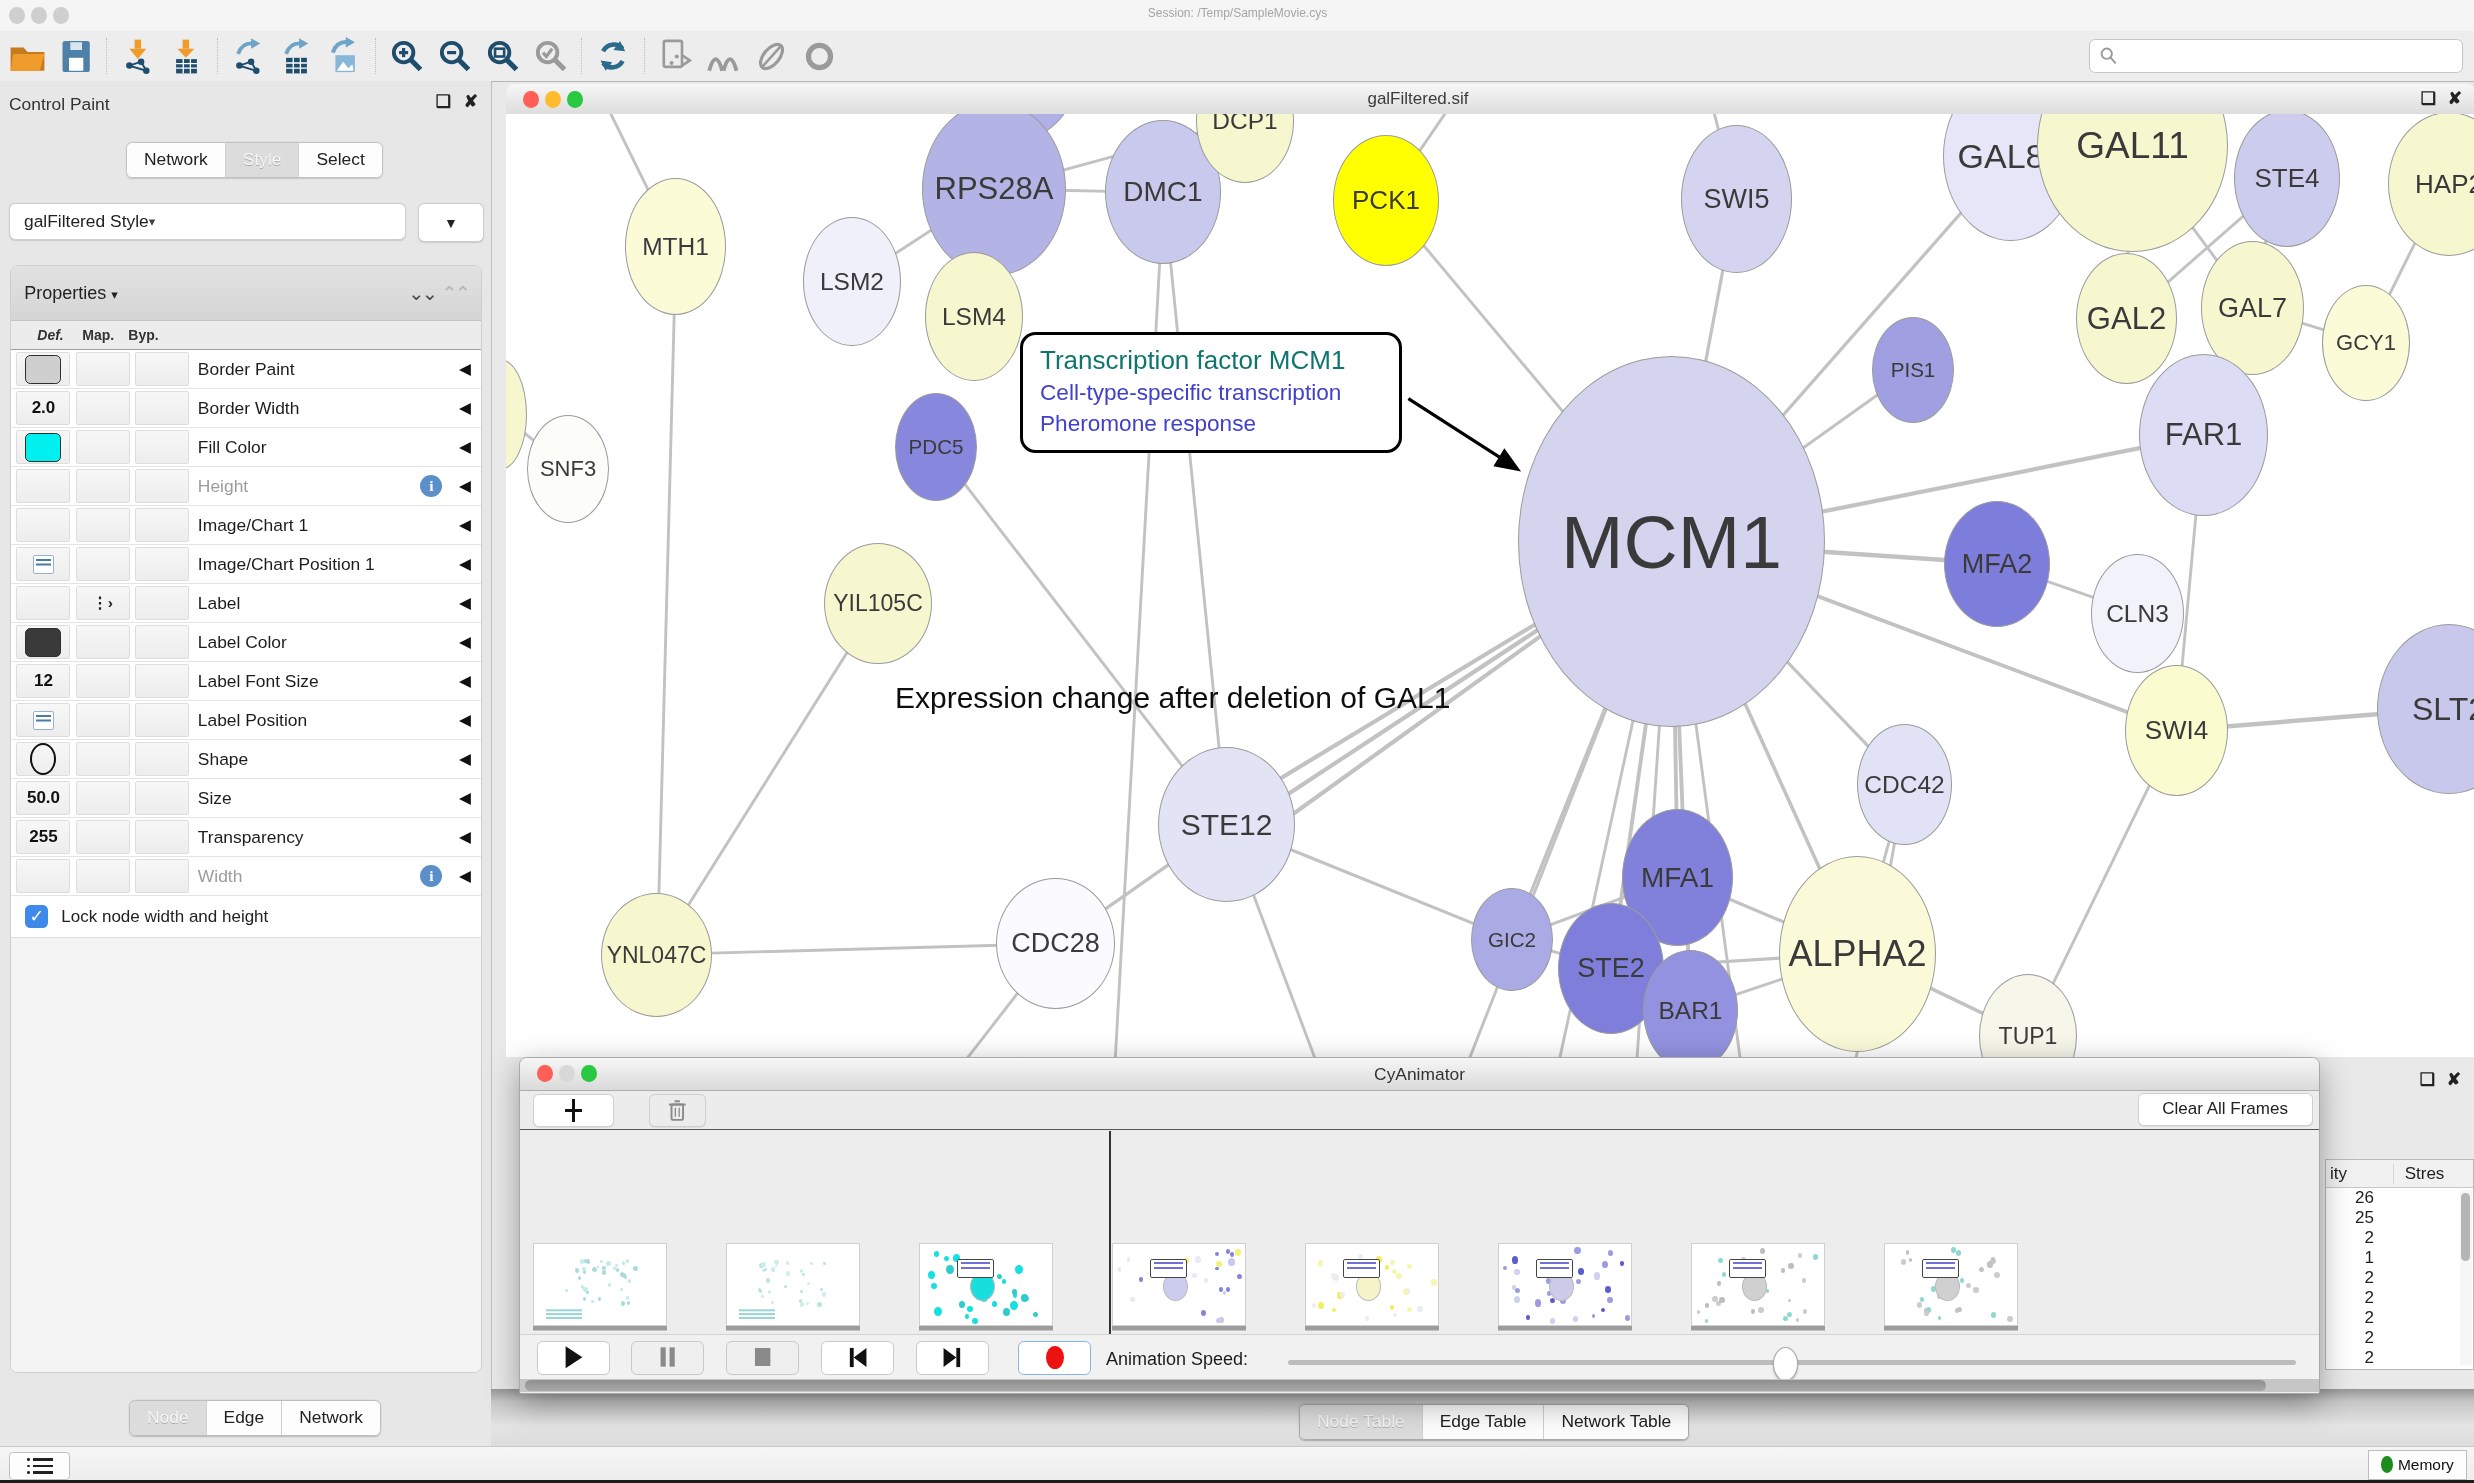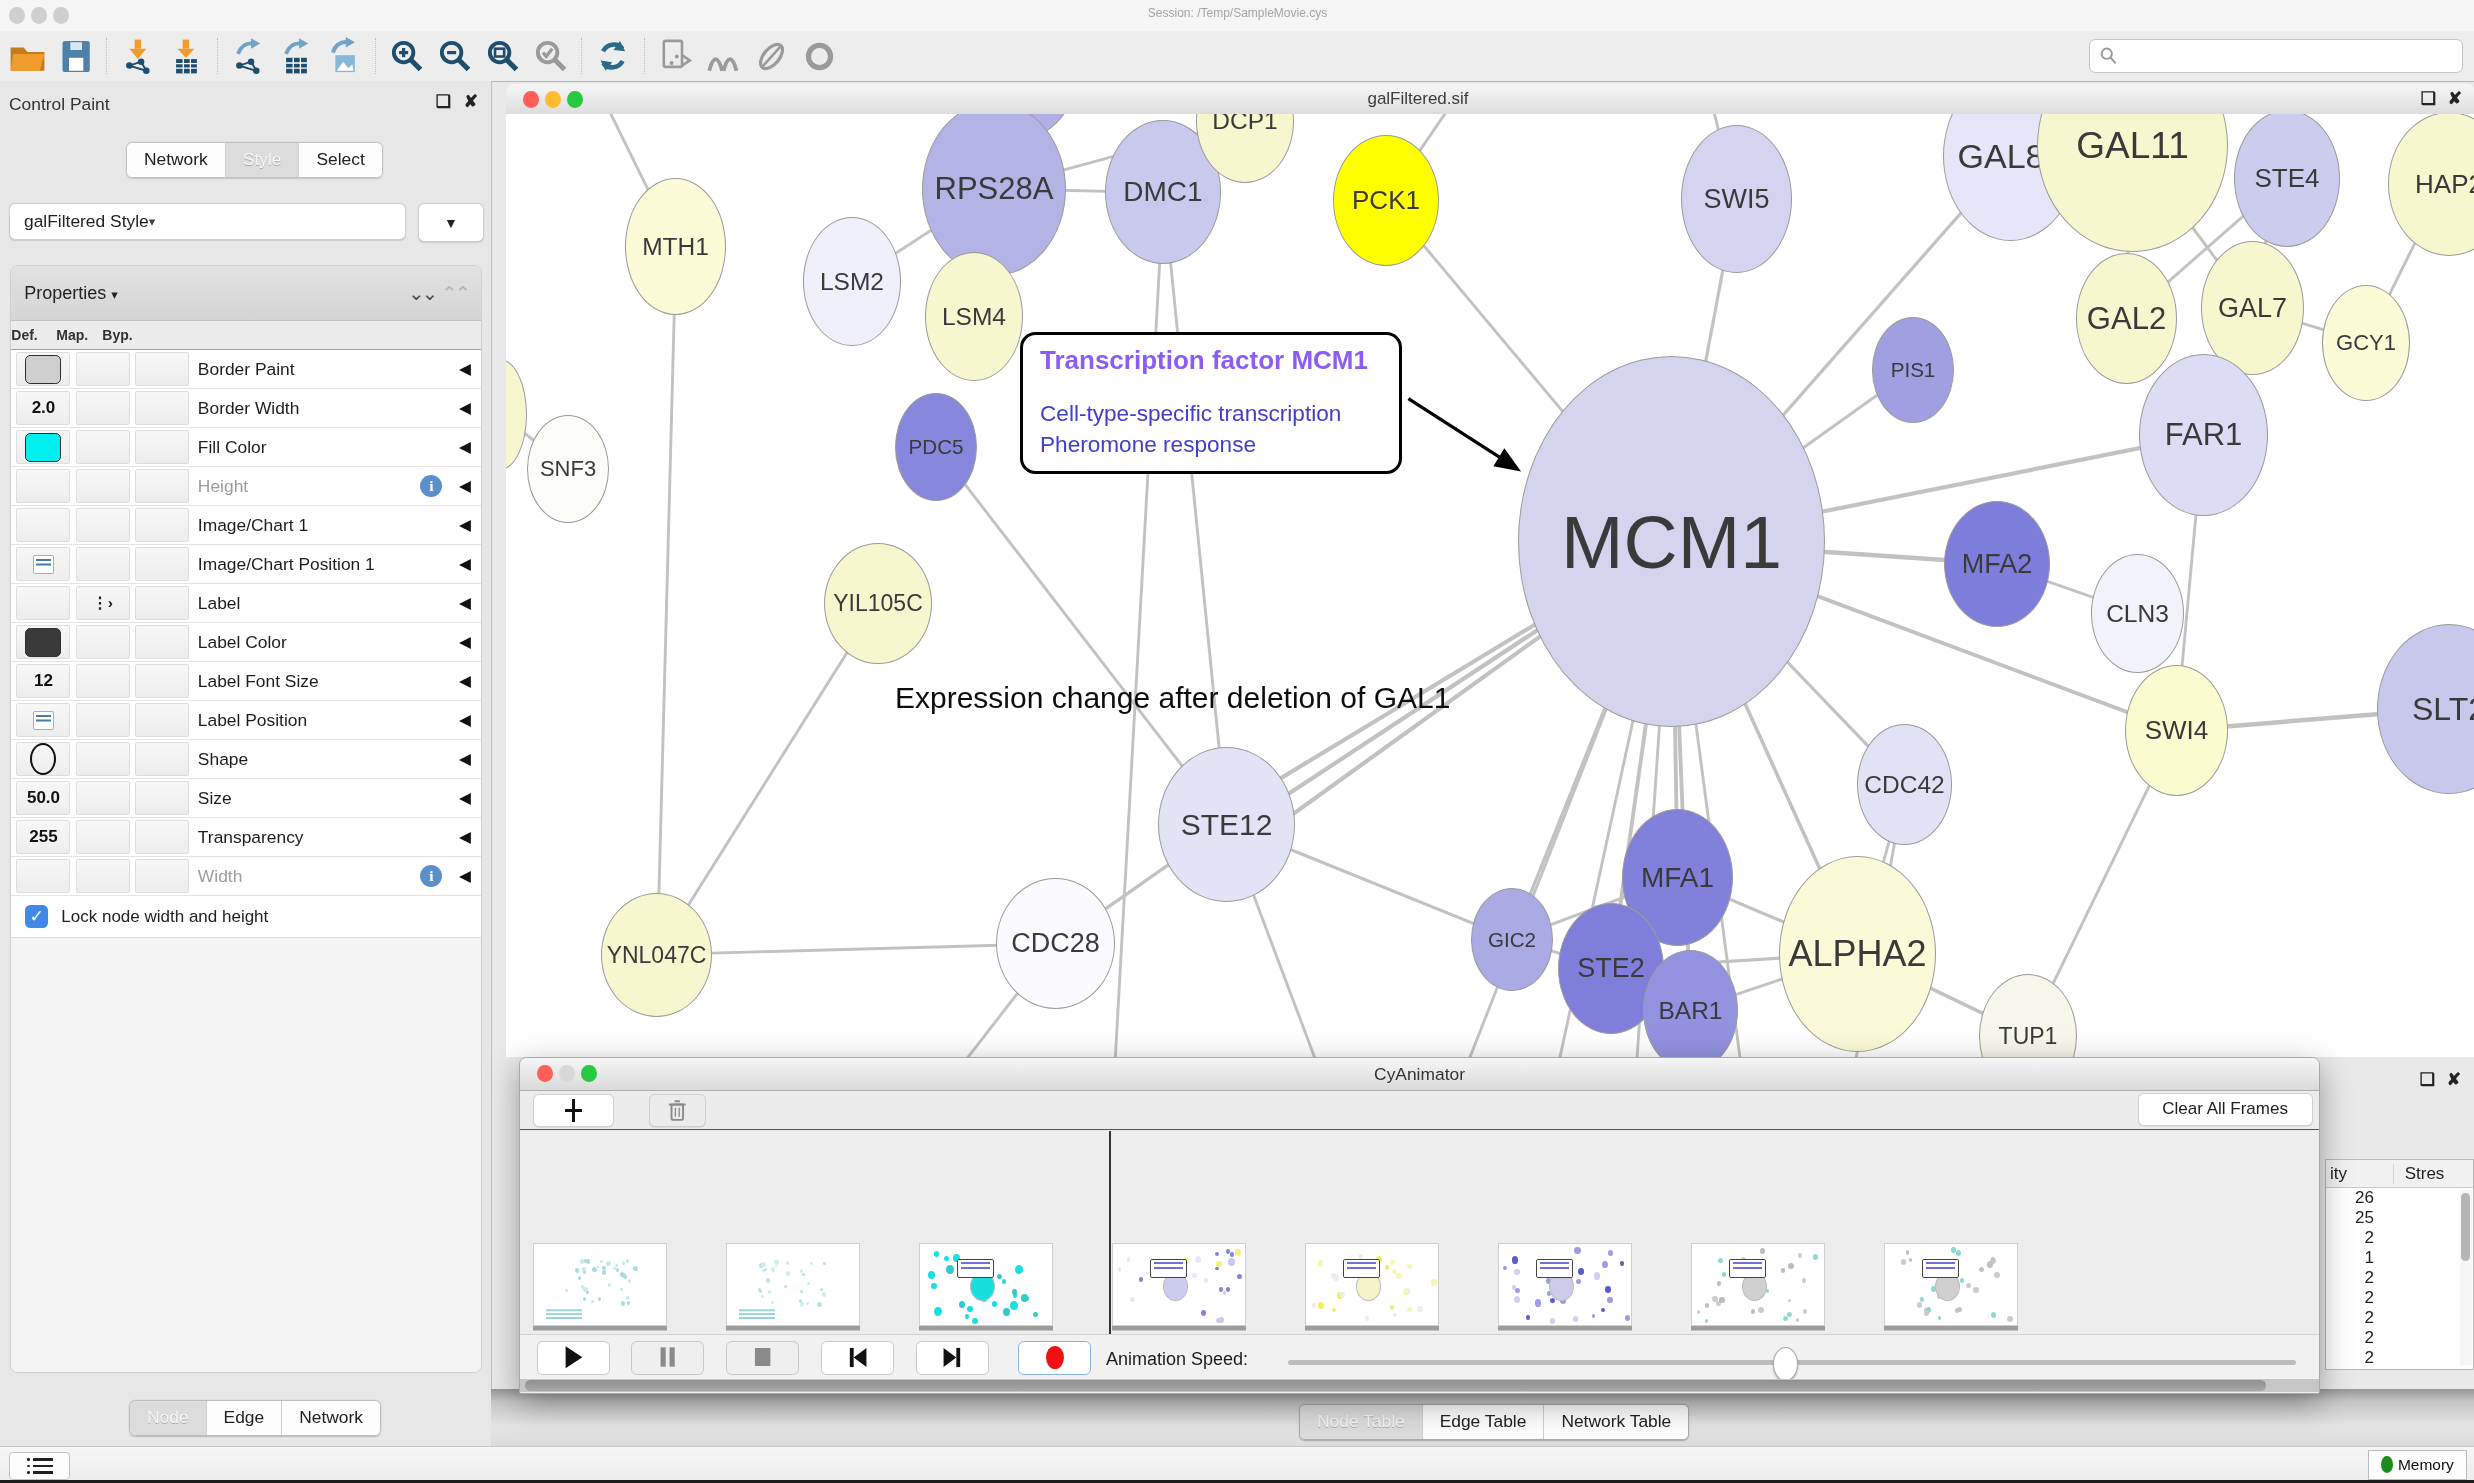--- a/index.html
+++ b/index.html
@@ -49,21 +49,21 @@
   #lock-label{margin-left:13px;font-size:17px;color:#222;}
   #props-empty{background:#f4f4f4;height:100%;}
   #cp-bottom-tabs{left:129px;top:1319px;display:flex;border:0.6px solid #bdbdbd;border-radius:6.4px;overflow:hidden;box-shadow:0 0.6px 1.3px rgba(0,0,0,.2);}
   
   #net-window{left:506px;top:84px;width:1969px;height:973px;}
   #net-titlebar{left:0;top:0;width:1969px;height:30px;background:linear-gradient(#f7f7f7,#dddddd);border-bottom:0.6px solid #b2b2b2;border-radius:7.7px 7.7px 0 0;}
   #net-title{width:1824px;text-align:center;top:5.2px;font-size:17px;color:#3c3c3c;}
   #net-canvas{left:0;top:30px;width:1969px;height:943px;background:#fff;overflow:hidden;}
   .node{position:absolute;border:1.9px solid #9b9b9b;border-radius:50%;display:flex;align-items:center;justify-content:center;color:#3a3a3a;box-sizing:border-box;}
   #annot-box{border:3.9px solid #000;border-radius:15.5px;background:#fff;padding:10.3px 17px;box-sizing:border-box;}
-  #annot-title{font-size:26px;font-weight:bold;color:#8b5cf6;margin-bottom:22px;}
+  #annot-title{font-size:26px;font-weight:normal;color:#0f766e;margin-bottom:1px;}
   .annot-link{font-size:22.6px;color:#4040cc;line-height:31px;}
   #net-caption{font-size:30px;color:#0d0d0d;}
   
   #cya-window{left:519px;top:1057px;width:1799px;height:1392px;height:335px;background:#ededed;border:0.6px solid #a8a8a8;border-radius:7.7px 7.7px 2.6px 2.6px;box-shadow:0 9px 32px rgba(0,0,0,.35);overflow:hidden;}
   #cya-titlebar{left:0;top:0;width:100%;height:32px;background:linear-gradient(#f6f6f6,#dadada);border-bottom:0.6px solid #aeaeae;}
   #cya-title{width:100%;text-align:center;top:6.4px;font-size:17.4px;color:#333;}
   #cya-toolbar{left:0;top:32px;width:100%;height:39px;background:#ececec;border-bottom:1.3px solid #555;}
   .cya-btn{position:absolute;height:31px;background:#fff;border:0.6px solid #cfcfcf;border-radius:5.8px;display:flex;align-items:center;justify-content:center;box-shadow:0 0.6px 0.6px rgba(0,0,0,.12);}
   #timeline{left:0;top:72px;width:100%;height:273px;background:#ededed;}
   .thumb{position:absolute;width:132px;height:81px;background:#fff;border:0.6px solid #cfcfcf;box-shadow:0 4.5px 0 #9c9c9c;overflow:hidden;}
@@ -270,21 +270,21 @@
 
     <div class="abs" id="props-box">
       <div id="props-header">
         <span id="props-title"><span>Properties</span> <span style="font-size:13px;">▾</span></span>
         <span>
           <span class="chev" style="color:#444;">⌄⌄</span>&nbsp;
           <span class="chev" style="color:#b5b5b5;">⌃⌃</span>
         </span>
       </div>
       <div id="col-header">
-        <span style="width:45px;">Def.</span>
+        <span style="margin-left:26px;width:45px;font-style:italic;">Def.</span>
         <span style="width:46px;">Map.</span>
         <span>Byp.</span>
       </div>
       <div id="prop-rows">
           <div class="prow">
       <div class="cell">
               <span class="swatch" style="background:#cfcfcf;"></span>
             </div>
       <div class="cell"></div>
       <div class="cell"></div>

